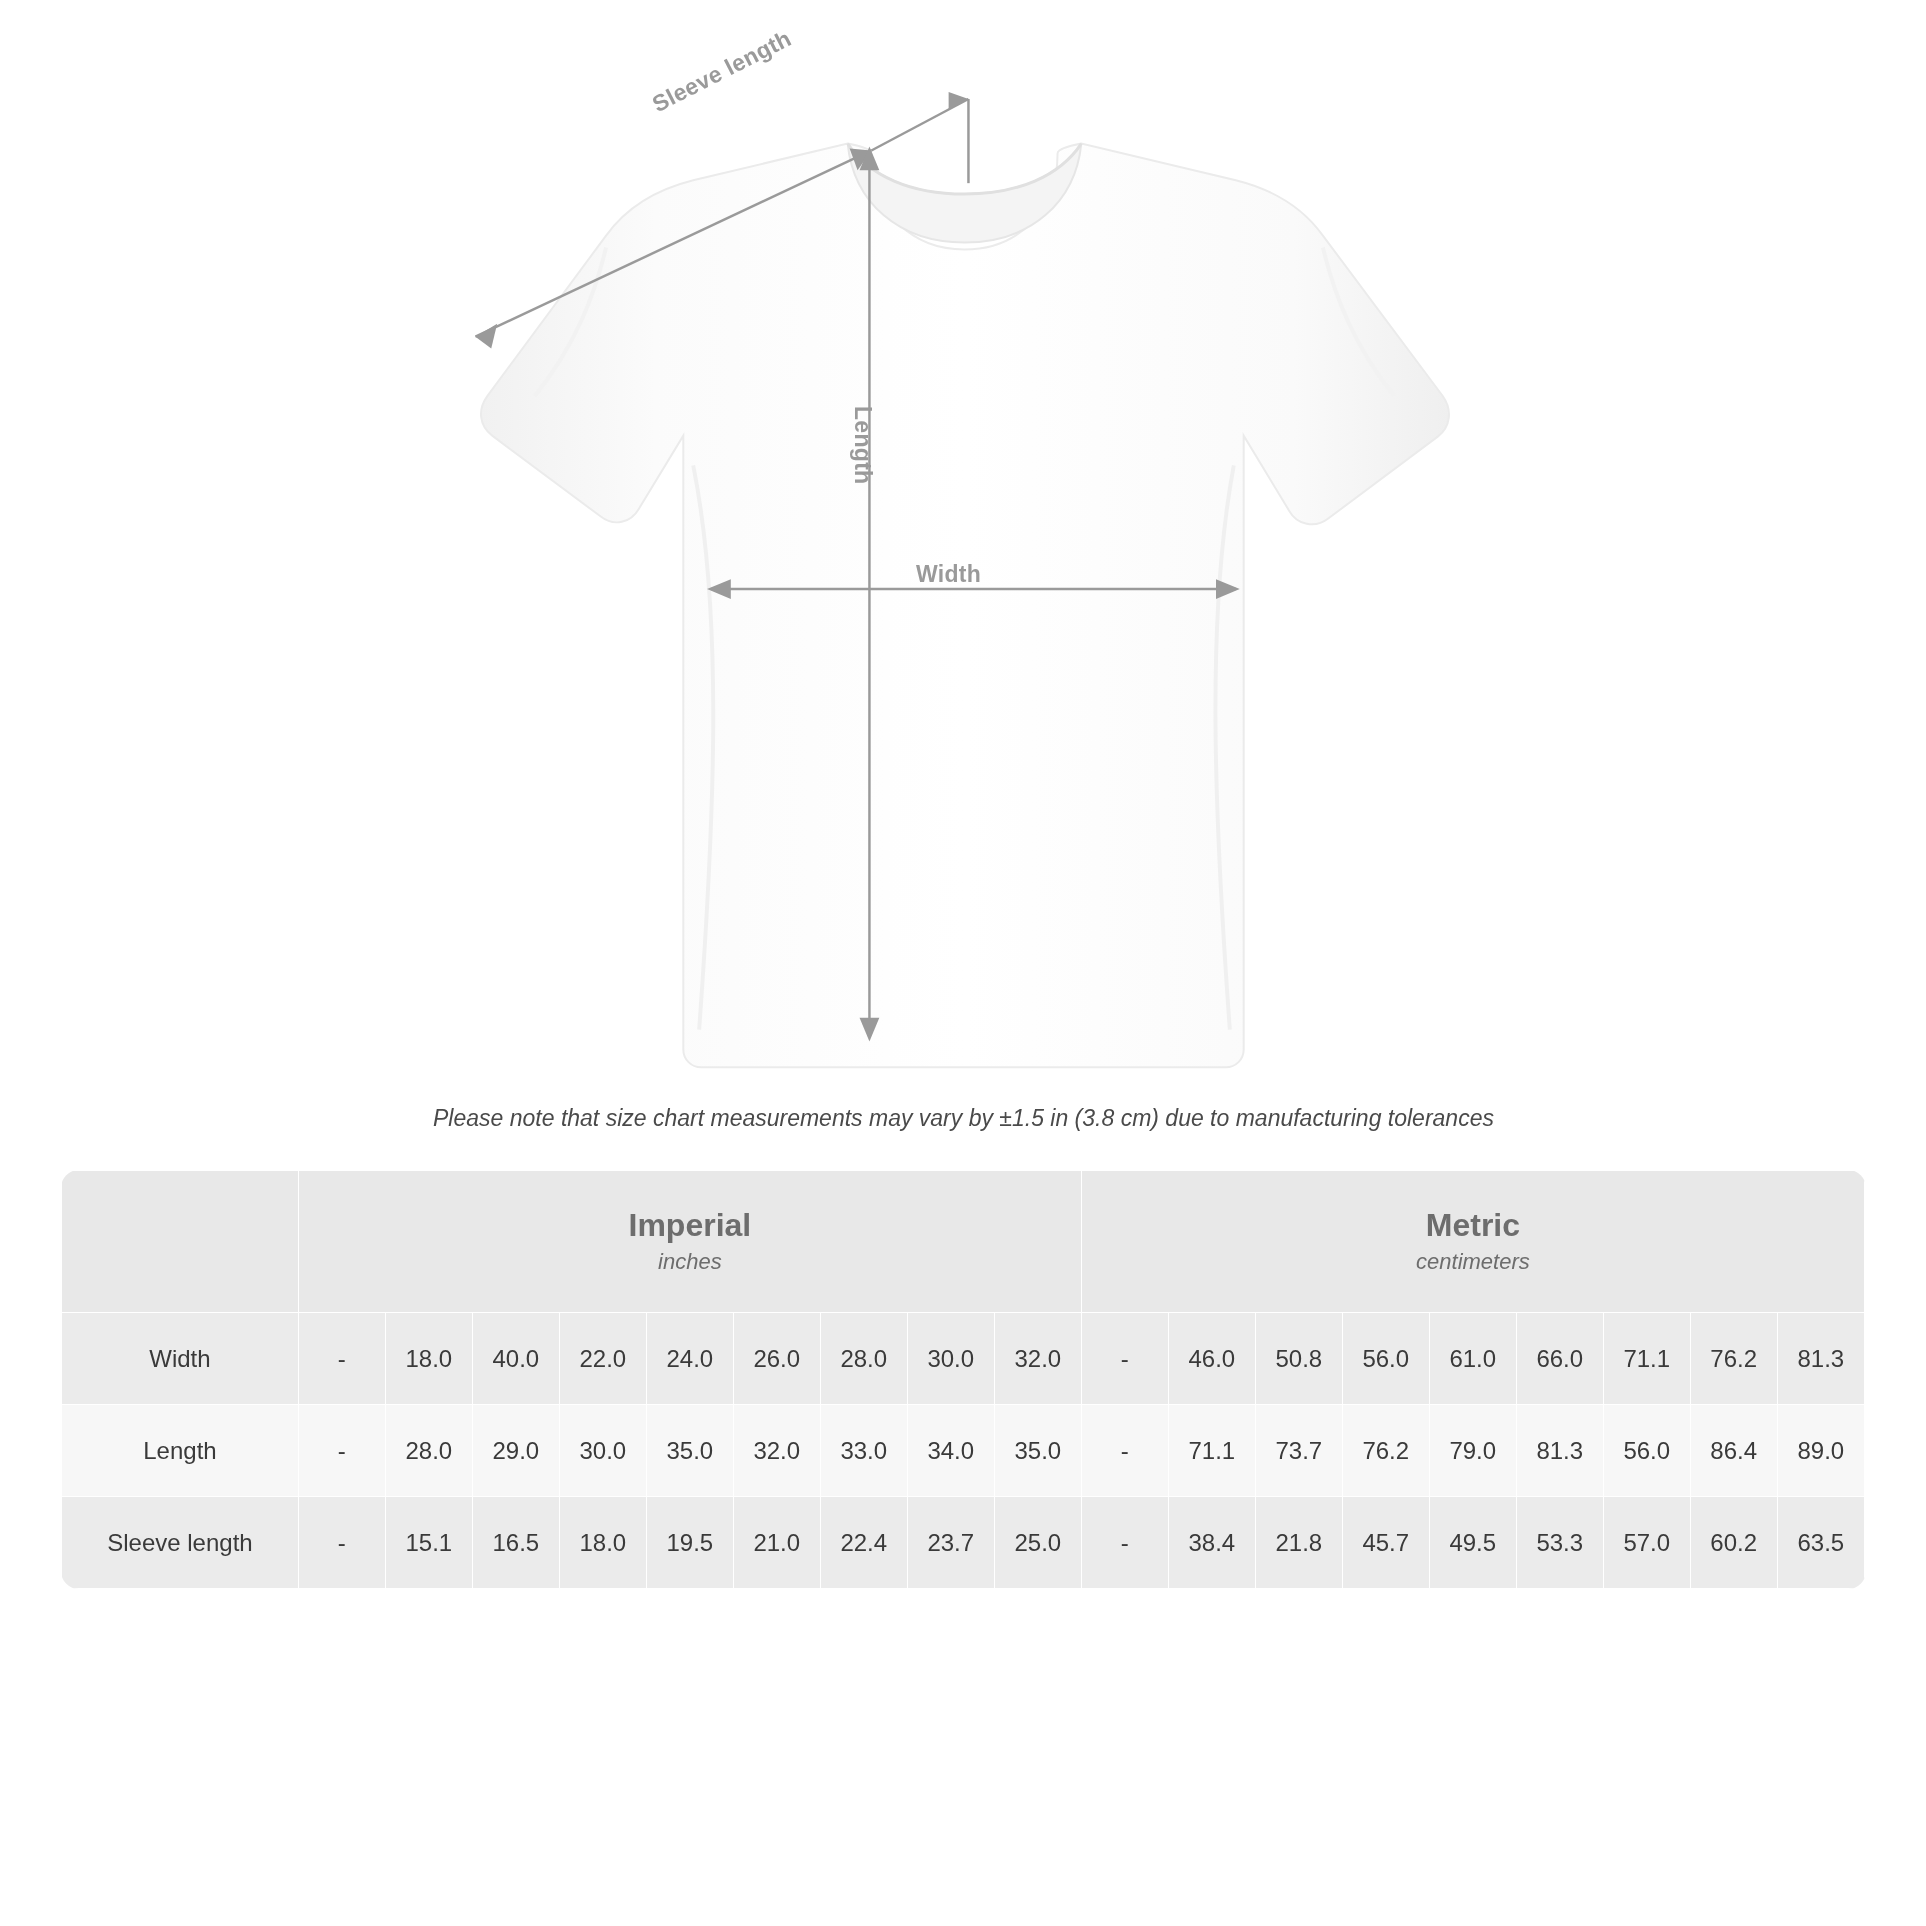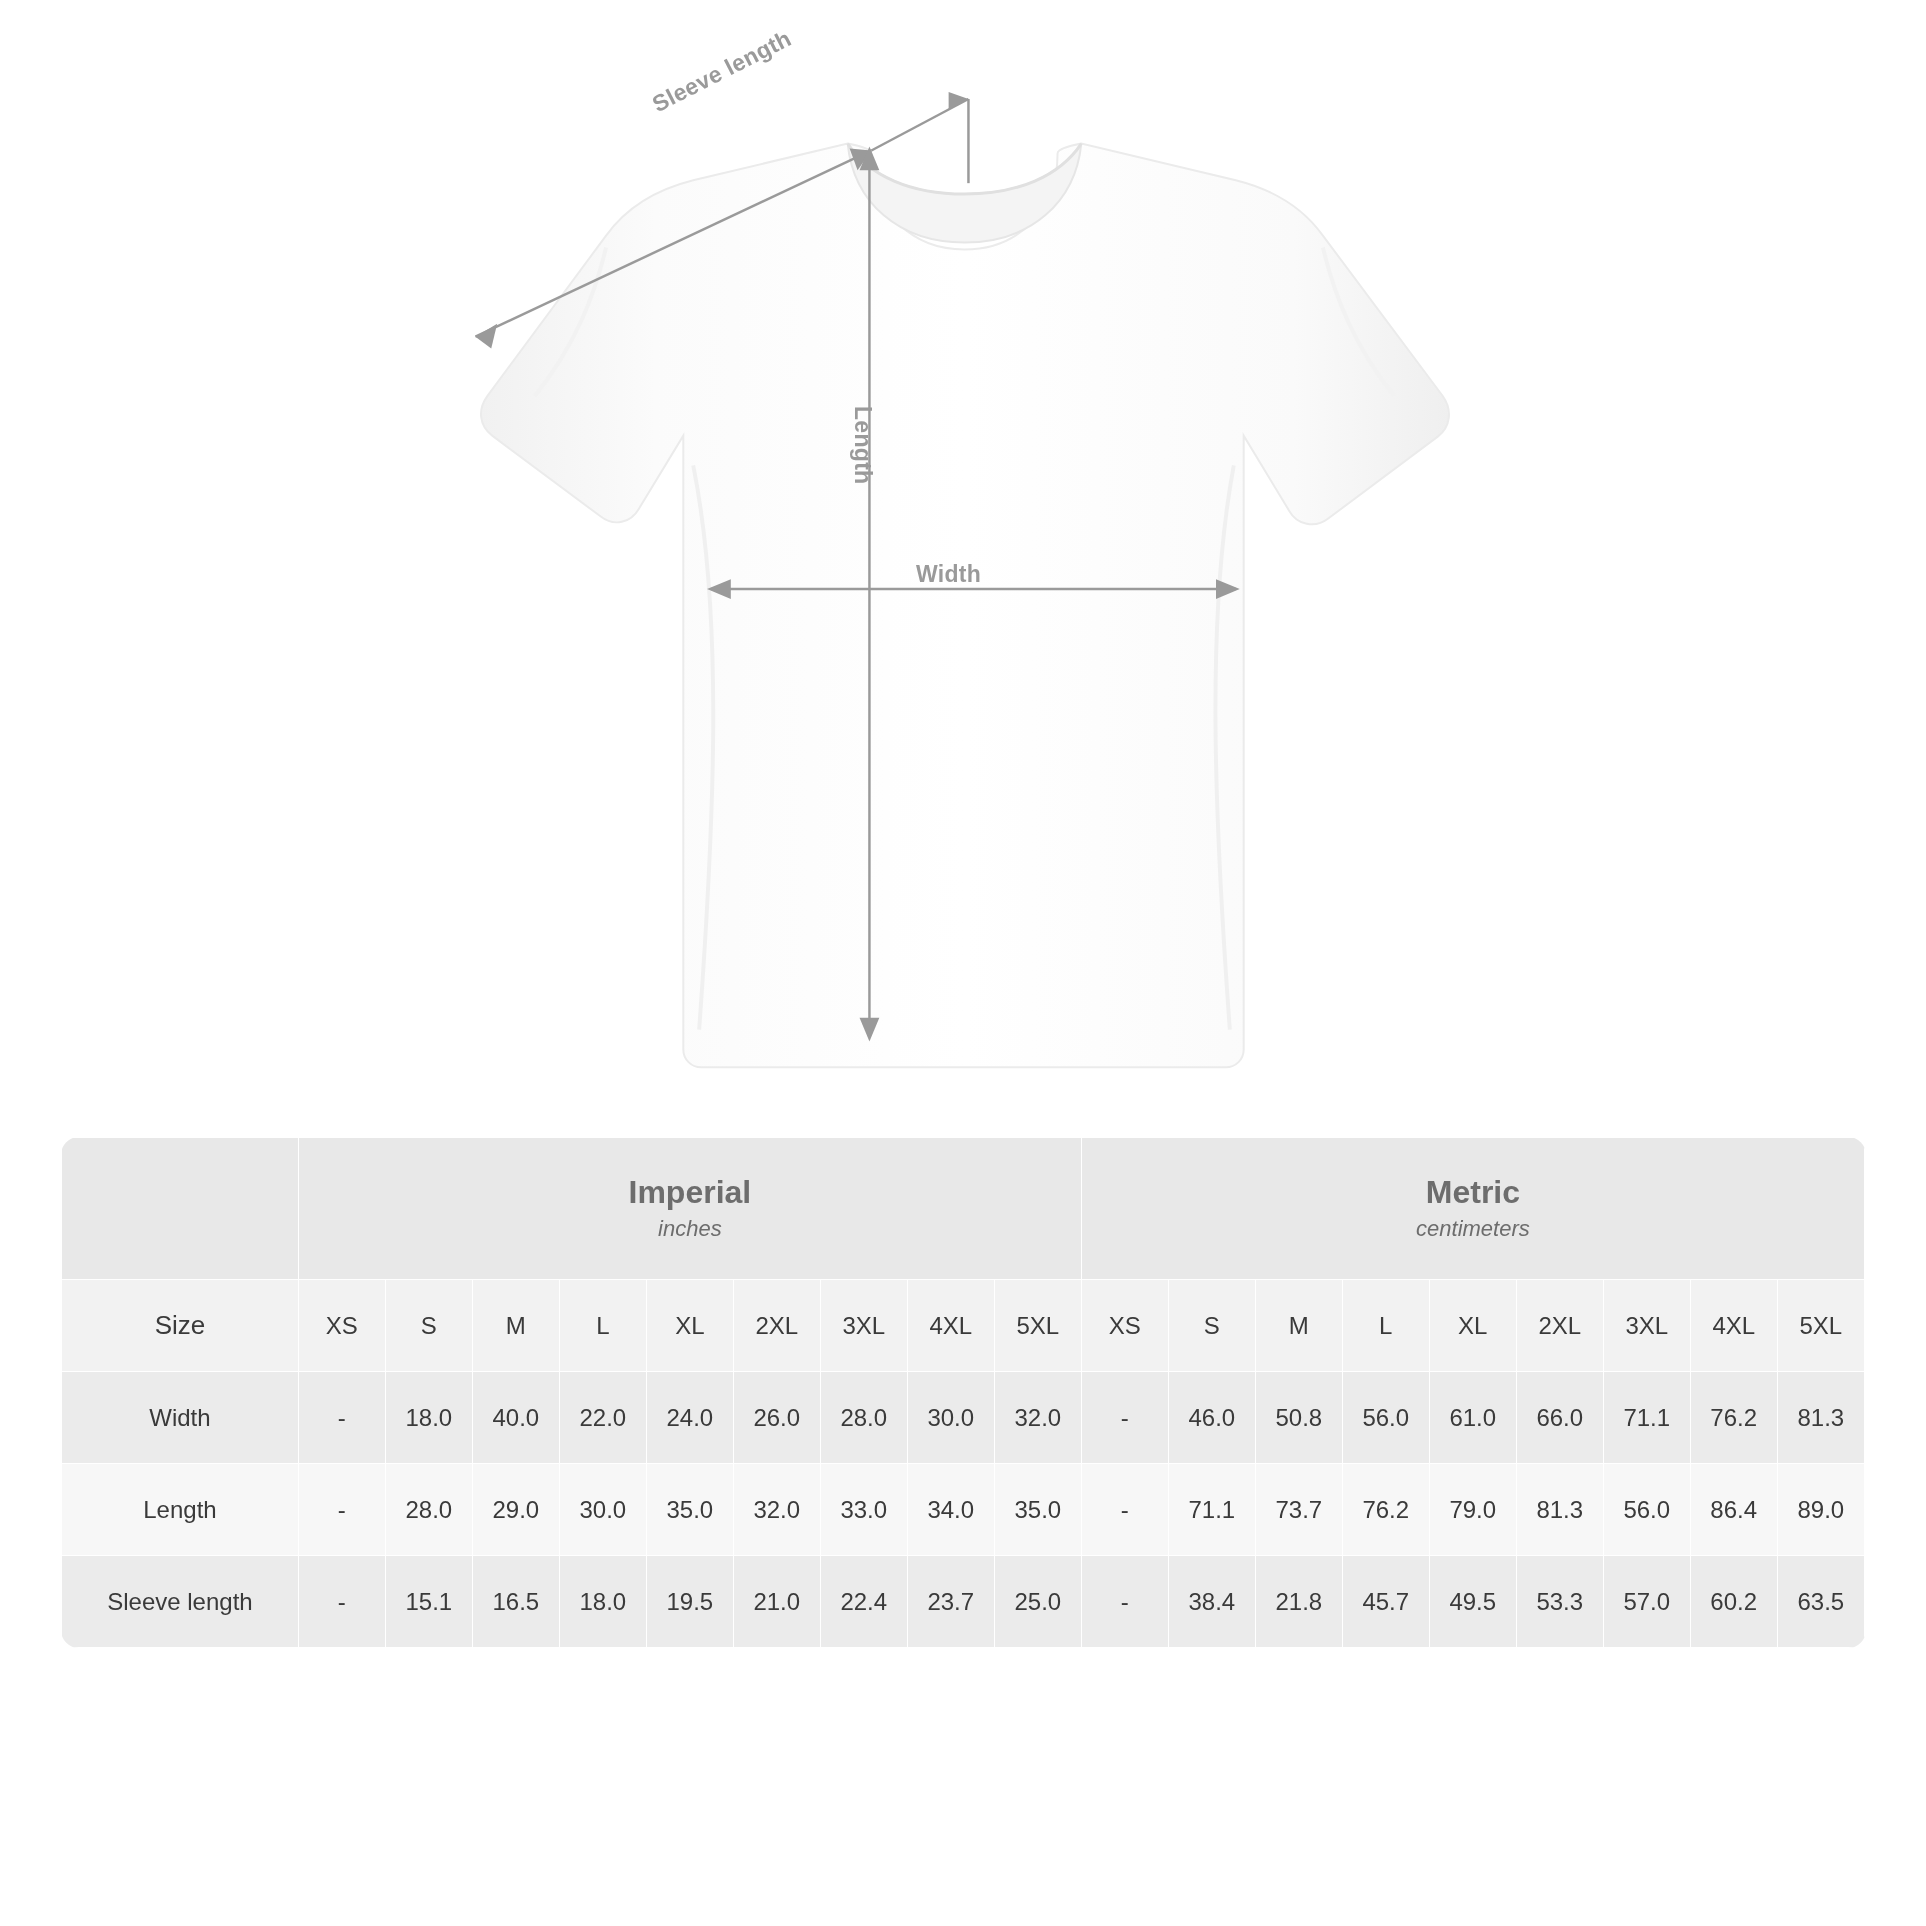--- a/index.html
+++ b/index.html
@@ -200,20 +200,21 @@
       <polygon points="1252,595 1228,585 1228,605" fill="#9a9a9a" stroke="none"></polygon>
     </g>
   </svg>
 
   <div class="dim-label lbl-sleeve">Sleeve length</div>
   <div class="dim-label lbl-length">Length</div>
   <div class="dim-label lbl-width">Width</div>
 </div>
 
 <div class="title-block">
+  <p class="chart-note">Please note that size chart measurements may vary by ±1.5 in (3.8 cm) due to manufacturing tolerances</p>
 </div>
 
 <div class="table-wrap">
   <table class="size-table">
     <colgroup>
       <col style="width:226px">
       <col style="width:83px">
         <col style="width:83px">
         <col style="width:83px">
         <col style="width:83px">
@@ -238,41 +239,20 @@
         <td colspan="9">
           <div class="unit-name">Imperial</div>
           <div class="unit-sub">inches</div>
         </td>
         <td colspan="9">
           <div class="unit-name">Metric</div>
           <div class="unit-sub">centimeters</div>
         </td>
       </tr>
 
-      <tr class="head-row">
-        <td class="rowlabel">Size</td>
-        <td>XS</td>
-        <td>S</td>
-        <td>M</td>
-        <td>L</td>
-        <td>XL</td>
-        <td>2XL</td>
-        <td>3XL</td>
-        <td>4XL</td>
-        <td>5XL</td>
-        <td>XS</td>
-        <td>S</td>
-        <td>M</td>
-        <td>L</td>
-        <td>XL</td>
-        <td>2XL</td>
-        <td>3XL</td>
-        <td>4XL</td>
-        <td>5XL</td>
-      </tr>
 
       <tr class="row-a">
         <td class="rowlabel">Width</td>
         <td class="dim-val">-</td>
         <td class="dim-val">18.0</td>
         <td class="dim-val">40.0</td>
         <td class="dim-val">22.0</td>
         <td class="dim-val">24.0</td>
         <td class="dim-val">26.0</td>
         <td class="dim-val">28.0</td>

